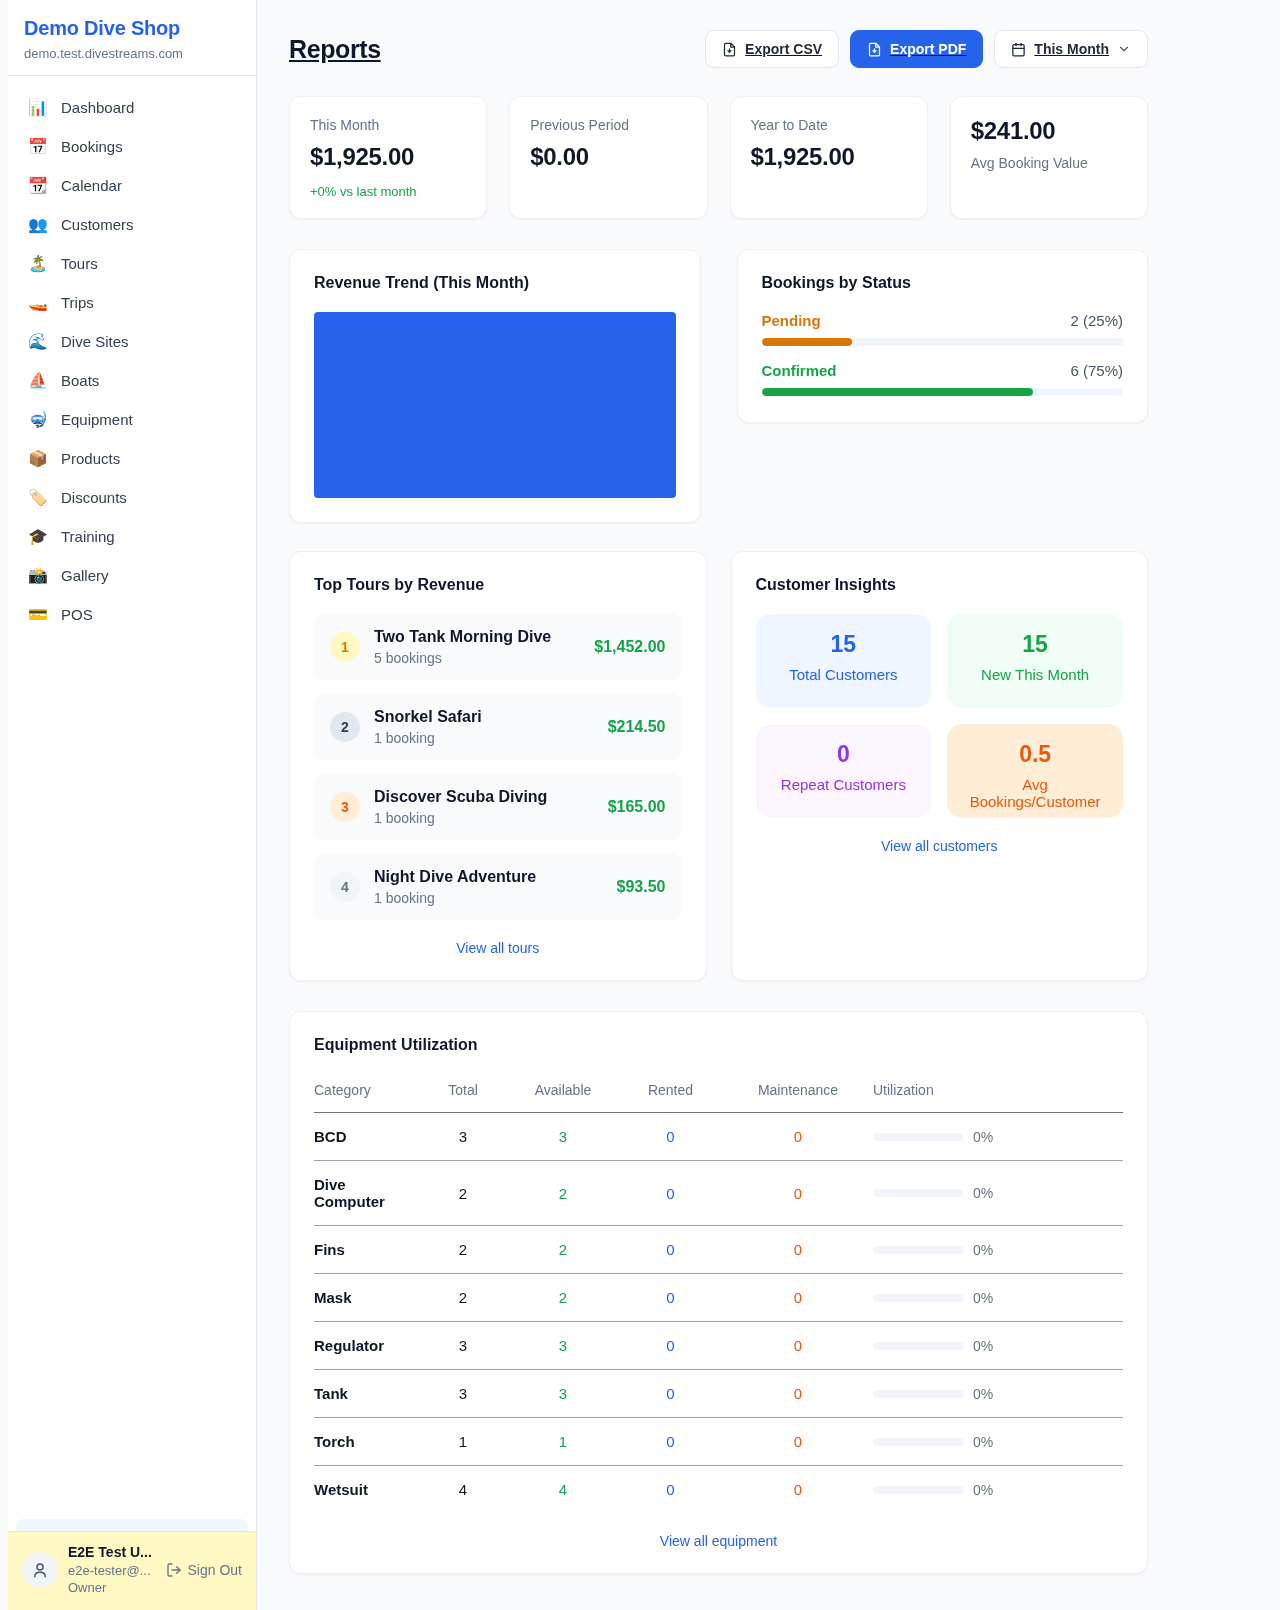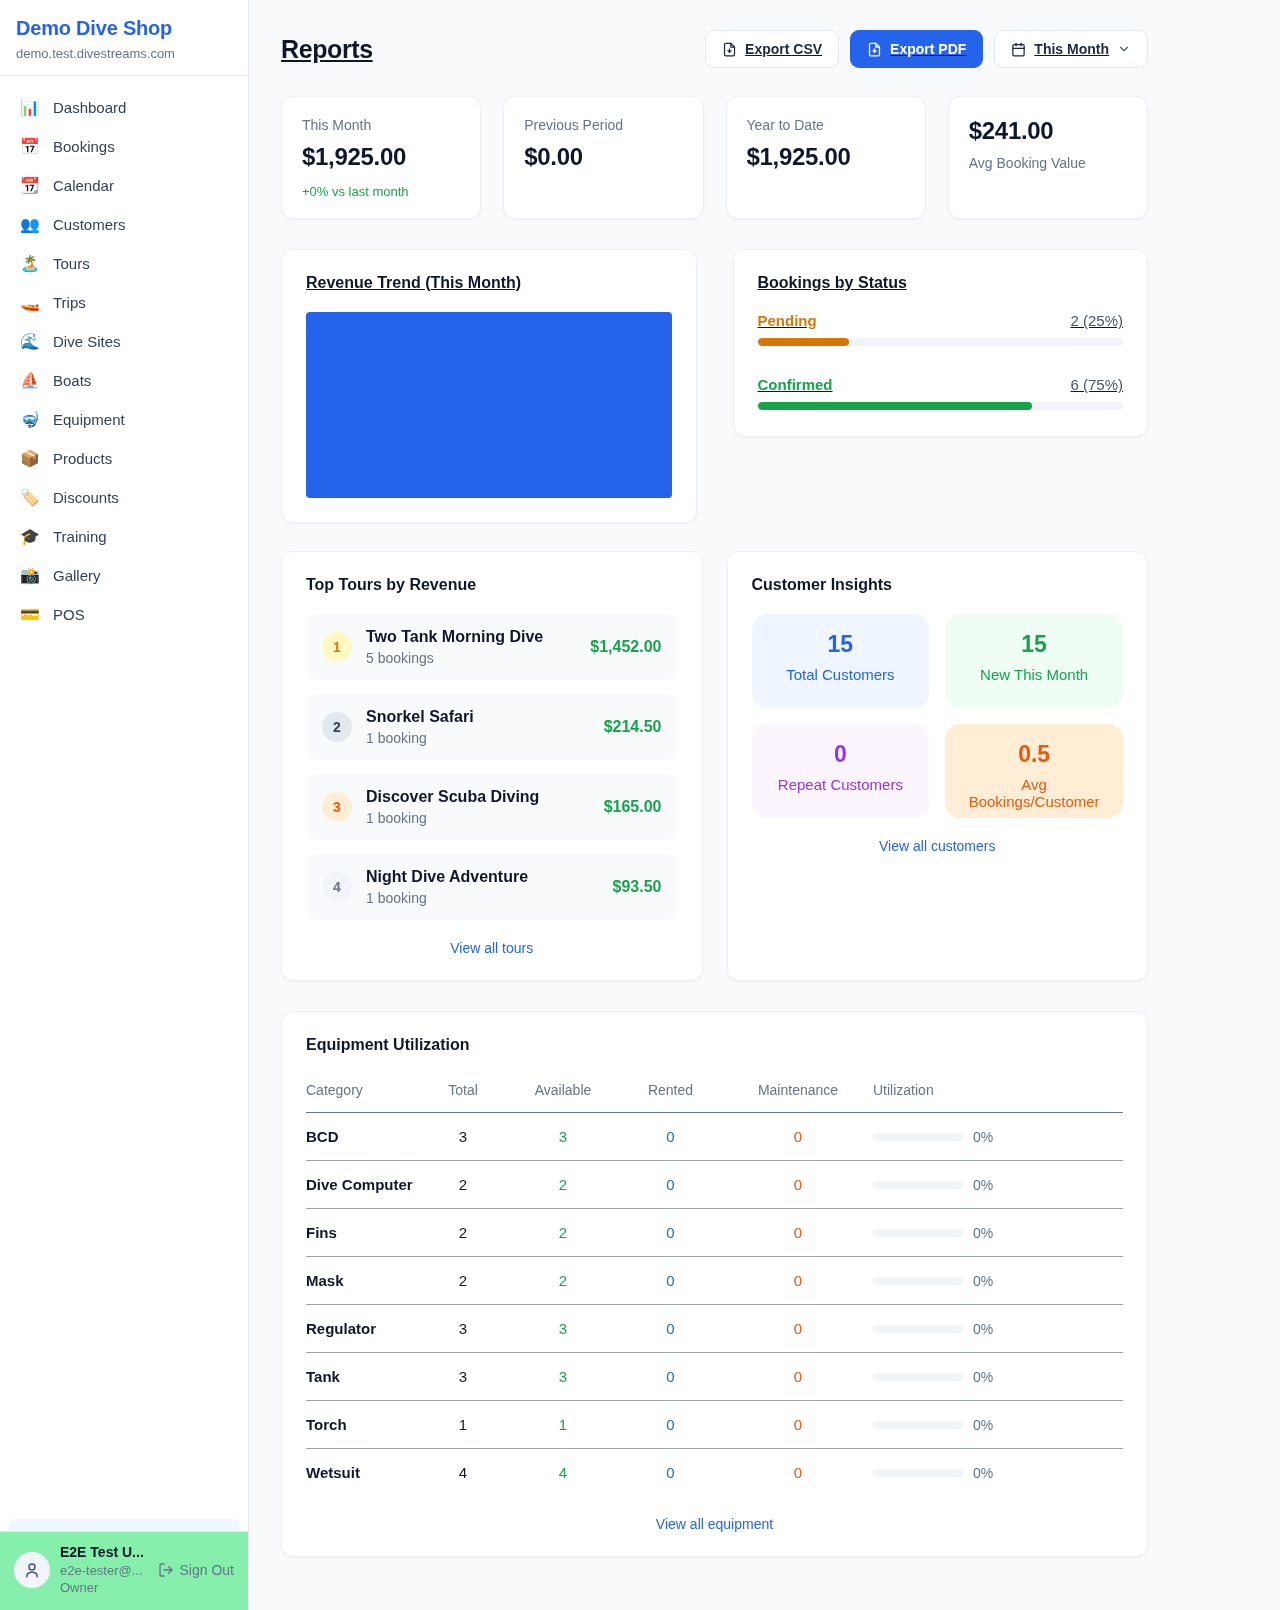--- a/index.html
+++ b/index.html
@@ -3,21 +3,21 @@
 <meta charset="utf-8">
 <style>
   * { margin:0; padding:0; box-sizing:border-box; }
   html,body { width:1280px; height:1610px; }
   body {
     font-family:"Liberation Sans", sans-serif;
     background:#f8fafc;
     color:#0f172a;
     overflow:hidden;
   }
-  .app { display:flex; width:1196px; height:1610px; }
+  .app { display:flex; width:1196px; height:1610px;padding-left:8px; }
 
   
   .sidebar {
     width:249px; flex:none; background:#ffffff;
     border-right:1px solid #e5e7eb;
     display:flex; flex-direction:column;
   }
   .brand { padding:17px 16px 14px; border-bottom:1px solid #e5e7eb; }
   .brand-name { color:#2563eb; font-size:20px; font-weight:bold; letter-spacing:-0.2px; }
   .brand-domain { color:#64748b; font-size:13px; margin-top:6px; }
@@ -26,21 +26,21 @@
     display:flex; align-items:center; gap:13px;
     padding:10px 12px; border-radius:8px;
     color:#334155; font-size:15px; cursor:pointer;
   }
   .nav-icon { width:20px; font-size:16px; text-align:center; flex:none; }
   .nav-sliver {
     height:12px; margin:0 8px; background:#eff6ff;
     border-radius:8px 8px 0 0;
   }
   .user-panel {
-    border-top:1px solid #e5e7eb; background:#86efac;
+    border-top:1px solid #e5e7eb; background:#fef9c3;
     padding:11px 14px 13px; display:flex; align-items:center; gap:10px;
   }
   .avatar {
     width:36px; height:36px; border-radius:50%; background:#f1f5f9;
     display:flex; align-items:center; justify-content:center; color:#475569; flex:none;
   }
   .user-meta { flex:1; min-width:0; line-height:1.35; }
   .user-name { font-size:14px; font-weight:bold; color:#0f172a; white-space:nowrap; }
   .user-email, .user-role { font-size:13px; color:#64748b; white-space:nowrap; }
   .signout {
@@ -70,26 +70,26 @@
   
   .stats-row { display:grid; grid-template-columns:repeat(4,1fr); gap:22px; margin-bottom:30px; }
   .stat-card { padding:20px; height:123px; }
   .stat-label { color:#64748b; font-size:14px; }
   .stat-value { font-size:24px; font-weight:bold; letter-spacing:-0.3px; margin-top:10px; }
   .stat-delta { color:#16a34a; font-size:13px; margin-top:13px; }
   .stat-card.value-first .stat-value { margin-top:0; }
   .stat-card.value-first .stat-label { margin-top:10px; }
 
   
-  .row2 { display:grid; grid-template-columns:1fr 1fr; gap:36px; align-items:start; margin-bottom:28px;text-decoration:underline; }
+  .row2 { display:grid; grid-template-columns:1fr 1fr; gap:36px; align-items:start; margin-bottom:28px; }
   .panel { padding:24px; }
   .panel-title { font-size:16px; font-weight:bold; margin-bottom:20px; }
   .chart-bar { height:186px; border-radius:4px; }
 
-  .status-row { margin-bottom:30px; }
+  .status-row { margin-bottom:16px; }
   .status-row:last-child { margin-bottom:2px; }
   .status-line { display:flex; justify-content:space-between; align-items:baseline; margin-bottom:9px; }
   .status-label { font-size:15px; font-weight:bold; }
   .status-value { font-size:15px; color:#475569; }
   .track { height:8px; background:#f1f5f9; border-radius:4px; overflow:hidden; }
   .fill { height:100%; border-radius:4px; }
 
   
   .row3 { display:grid; grid-template-columns:1fr 1fr; gap:24px; margin-bottom:30px; }
   .tour-row {

